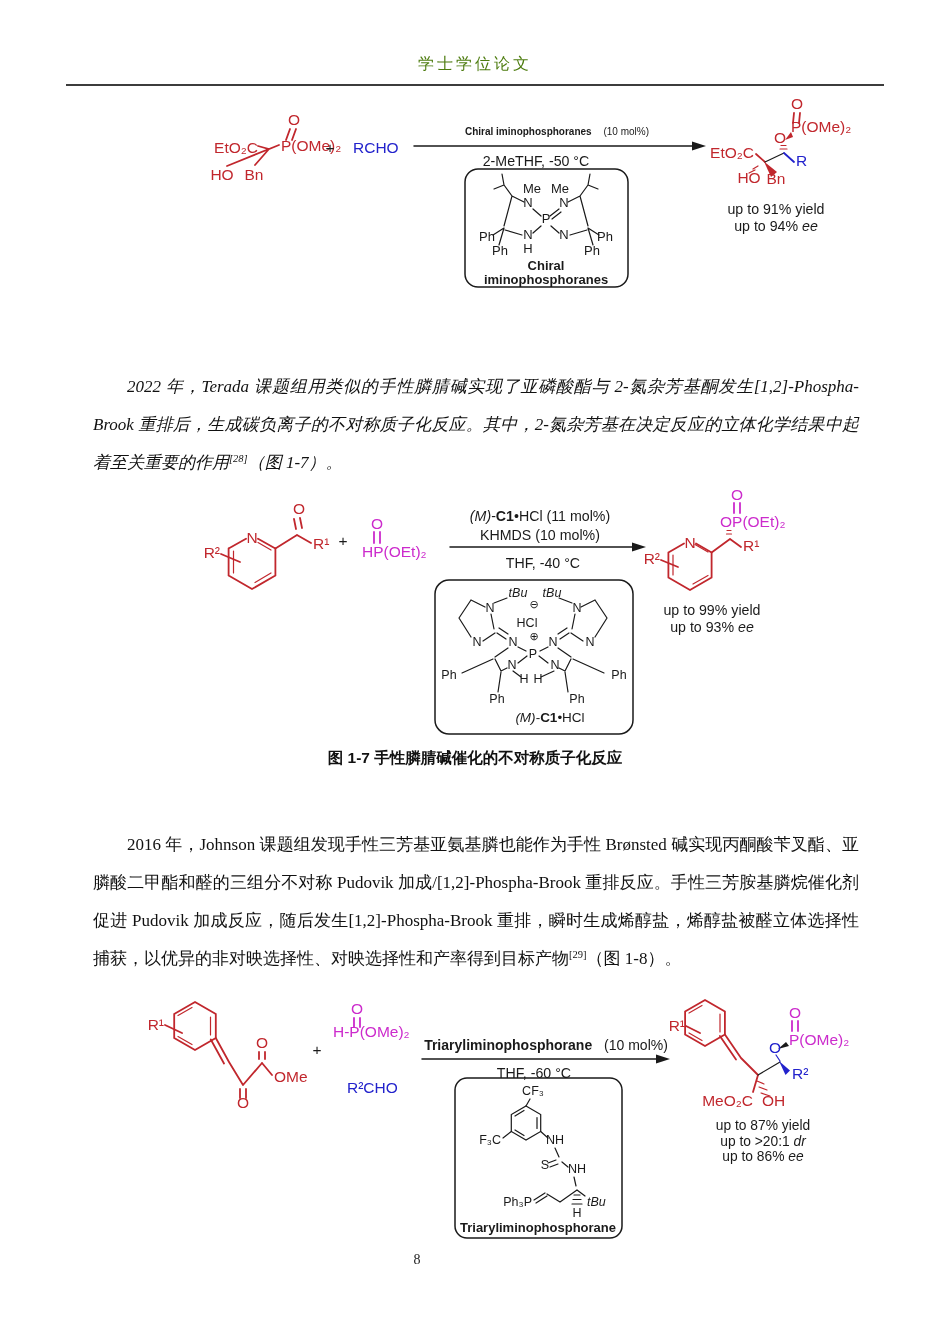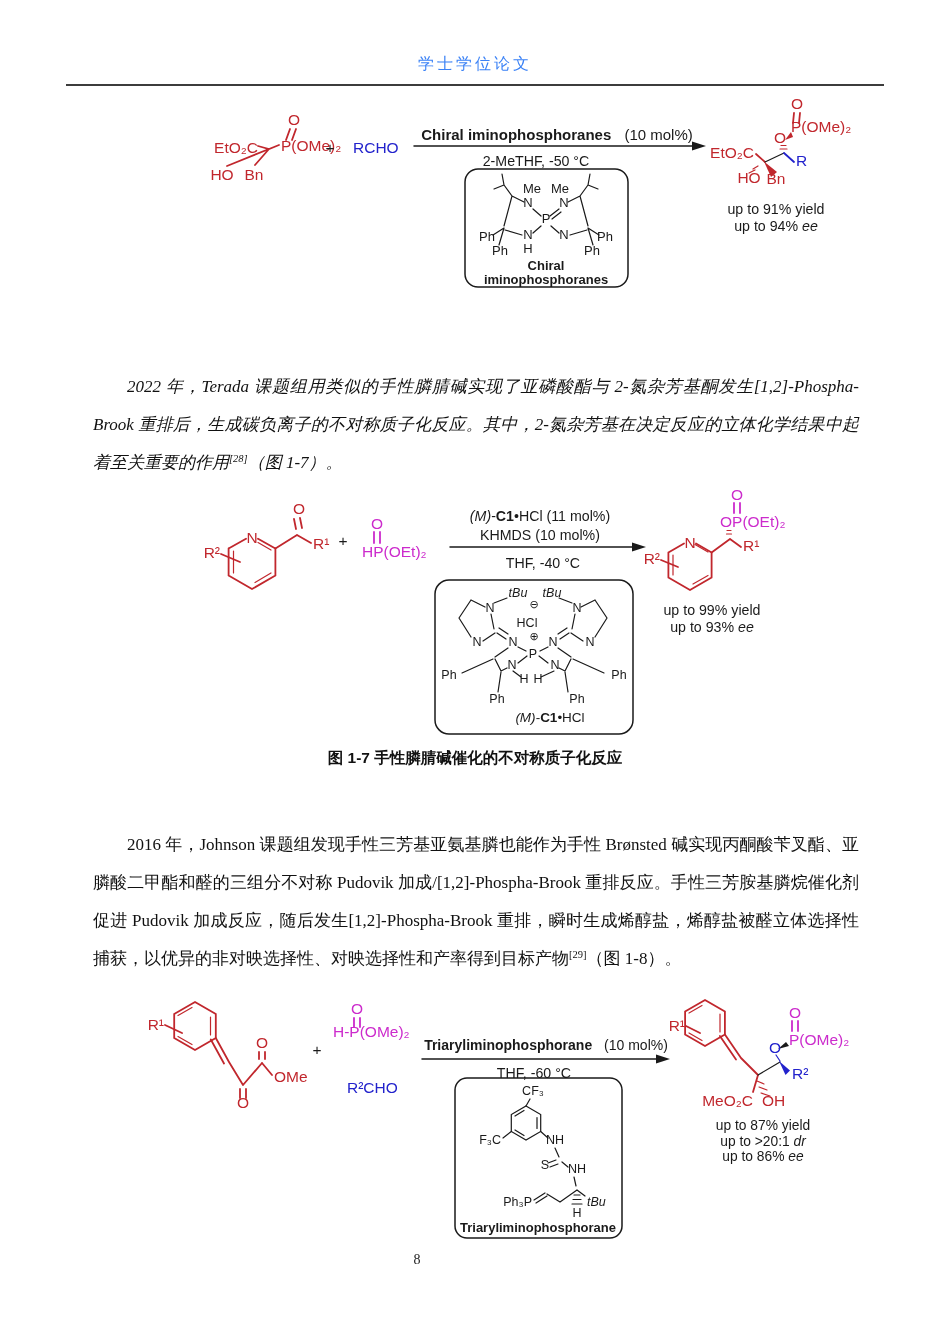--- a/index.html
+++ b/index.html
@@ -1,19 +1,19 @@
 <!DOCTYPE html>
 <html><head>
 <meta charset="utf-8">
 <style>
   html,body{margin:0;padding:0;background:#eaeaea;}
   .page{position:relative;width:950px;height:1344px;background:#ffffff;margin:0 auto;overflow:hidden;
         font-family:"Liberation Serif",serif;color:#111;}
   .hdr-title{position:absolute;top:54px;left:0;width:100%;text-align:center;font-size:16px;
-             letter-spacing:3px;color:#3b82f6;}
+             letter-spacing:3px;color:#4d7c0f;}
   .hdr-rule{position:absolute;top:84px;left:66px;width:818px;height:2px;background:#3c3c3c;}
   .scheme{position:absolute;margin:0;padding:0;}
   .scheme svg{position:absolute;left:0;top:0;}
   text{font-family:"Liberation Sans",sans-serif;}
   .s{font-size:15.5px}.m{font-size:14.2px}.c{font-size:13px}.c2{font-size:12.5px}.chg{font-size:11px}
   .red{fill:#c1272d}.blue{fill:#2222cc}.mag{fill:#cc2bcc}.blk{fill:#1a1a1a}
   .it{font-style:italic}.bd{font-weight:bold}.u{}
   .b-red{stroke:#c1272d;stroke-width:1.8;fill:none;stroke-linecap:round}
   .b-blue{stroke:#2222cc;stroke-width:1.8;fill:none;stroke-linecap:round}
   .b-mag{stroke:#cc2bcc;stroke-width:1.8;fill:none;stroke-linecap:round}
@@ -79,21 +79,21 @@
         <polygon points="656,65.5 669,76 663,81" fill="#c1272d"></polygon>
         <text class="s red" text-anchor="middle" x="689" y="13">O</text>
         <text class="s red" x="683" y="36">P(OMe)₂</text>
         <text class="s red" text-anchor="middle" x="672" y="47">O</text>
         <text class="s red" text-anchor="end" x="646" y="62">EtO₂C</text>
         <text class="s blue" x="688" y="70">R</text>
         <text class="s red" text-anchor="middle" x="641" y="87">HO</text>
         <text class="s red" text-anchor="middle" x="668" y="88">Bn</text>
       </g>
     </svg>
-    <div class="ovl" style="left:300px;top:30px;width:298px;font-size:15px;">
+    <div class="ovl" style="left:300px;top:30px;width:298px;font-size:10px;">
       <span class="bd">Chiral iminophosphoranes</span>
       <span style="margin-left:9px">(10 mol%)</span>
     </div>
     <div class="ovl" style="left:518px;top:105px;width:300px;font-size:14.2px;line-height:16.5px;">
       <div><span>up to 91% yield</span></div>
       <div><span>up to 94% </span><span class="it">ee</span></div>
     </div>
   </figure>
 
 

